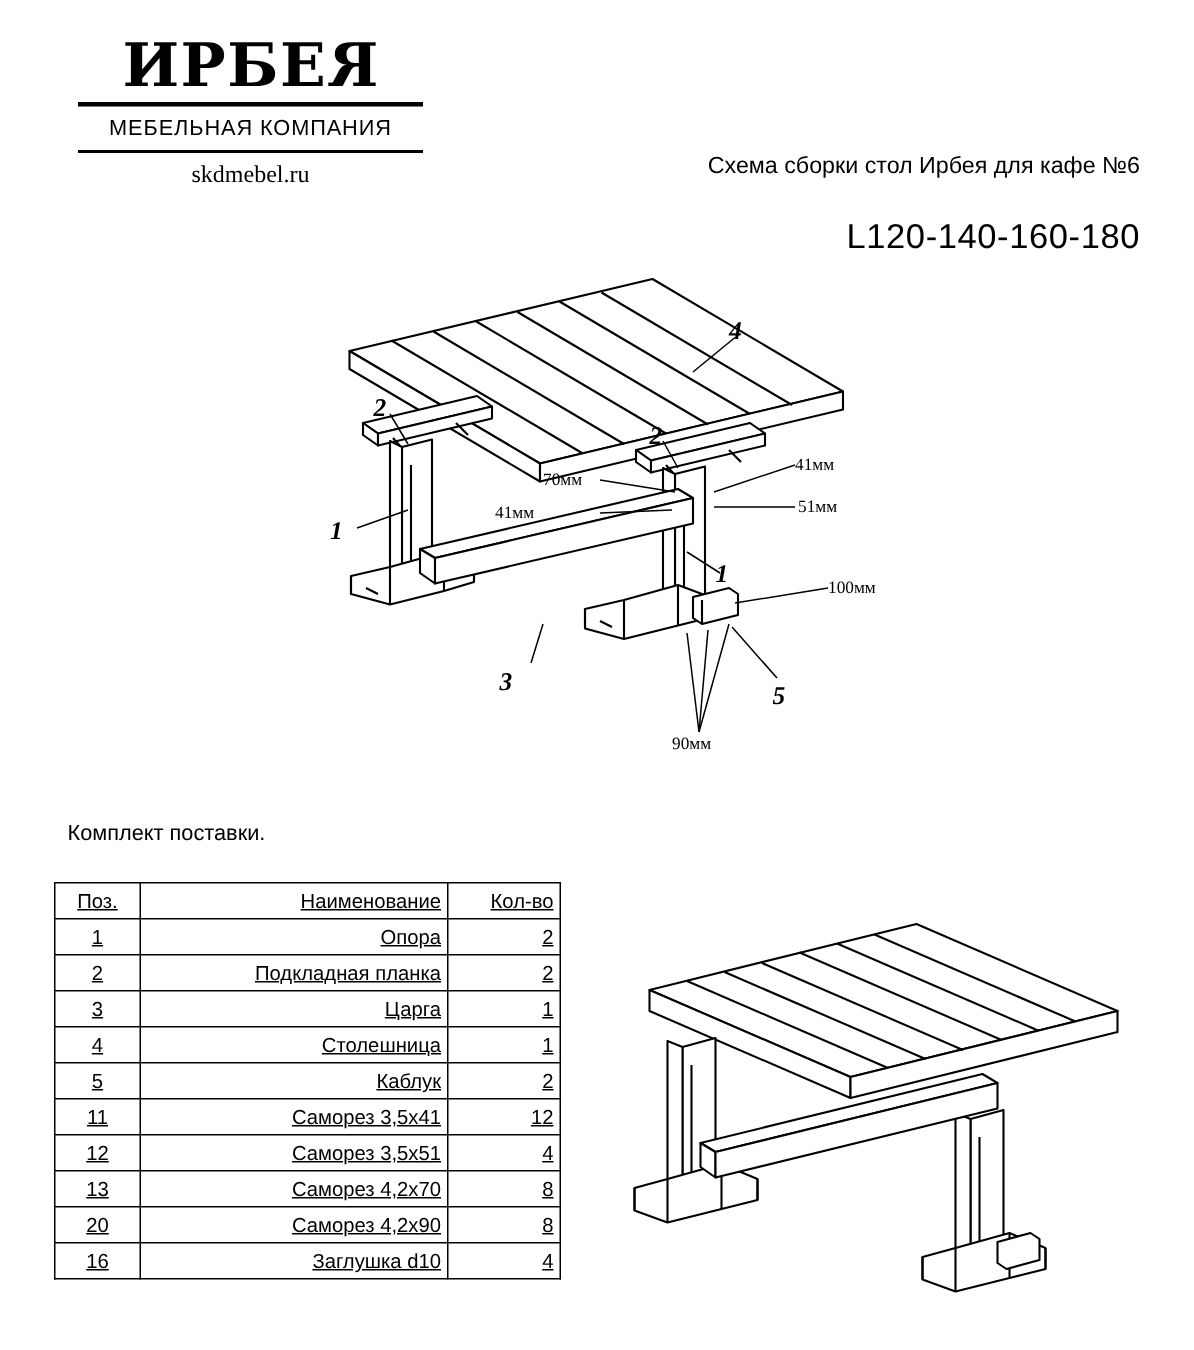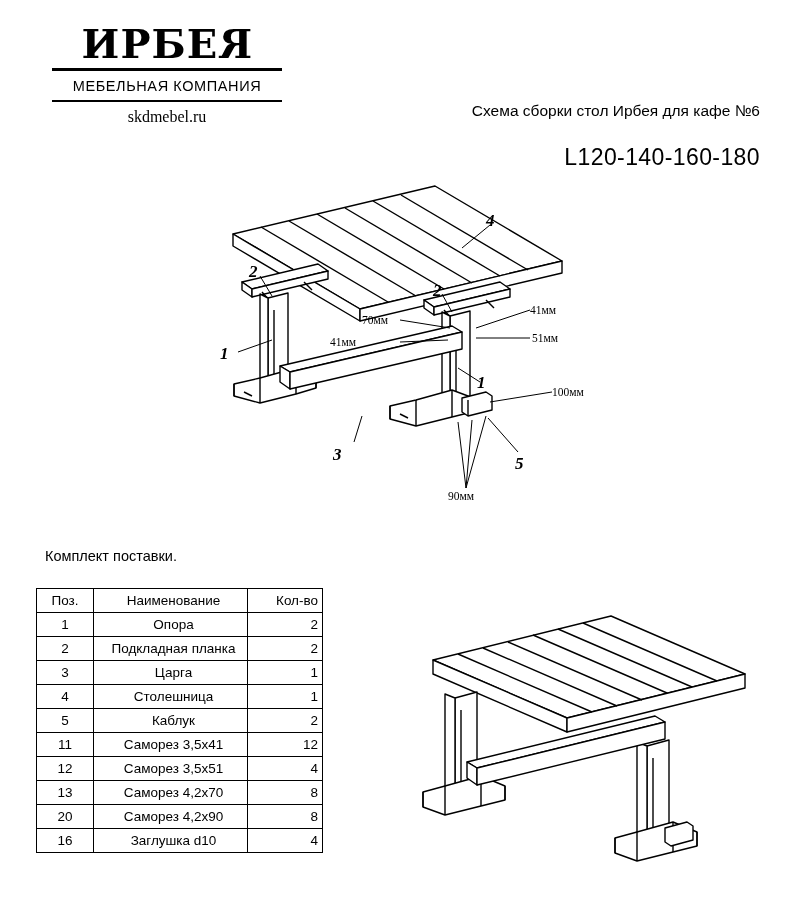--- a/index.html
+++ b/index.html
@@ -113,29 +113,30 @@
     position: absolute;
     left: 45px;
     top: 548px;
     font-size: 14.5px;
   }
   table.parts {
     position: absolute;
     left: 36px;
     top: 588px;
     border-collapse: collapse;
-    width: 287px;
+    width: 338px;
     font-size: 13.5px;
+    text-decoration: underline;
   }
   table.parts td, table.parts th {
     border: 1px solid #000;
     height: 23px;
     padding: 0 4px;
     font-weight: normal;
-    text-align: center;
+    text-align: right;
   }
   table.parts .c-pos { width: 48px; text-align: center; }
   table.parts .c-qty { width: 66px; text-align: right; }
   table.parts thead th { font-size: 13.5px; }
   table.parts thead .c-name { padding-left: 10px; }
   table.parts tbody .c-name { padding-left: 10px; }
 
   
   .bottom-pic {
     position: absolute;

